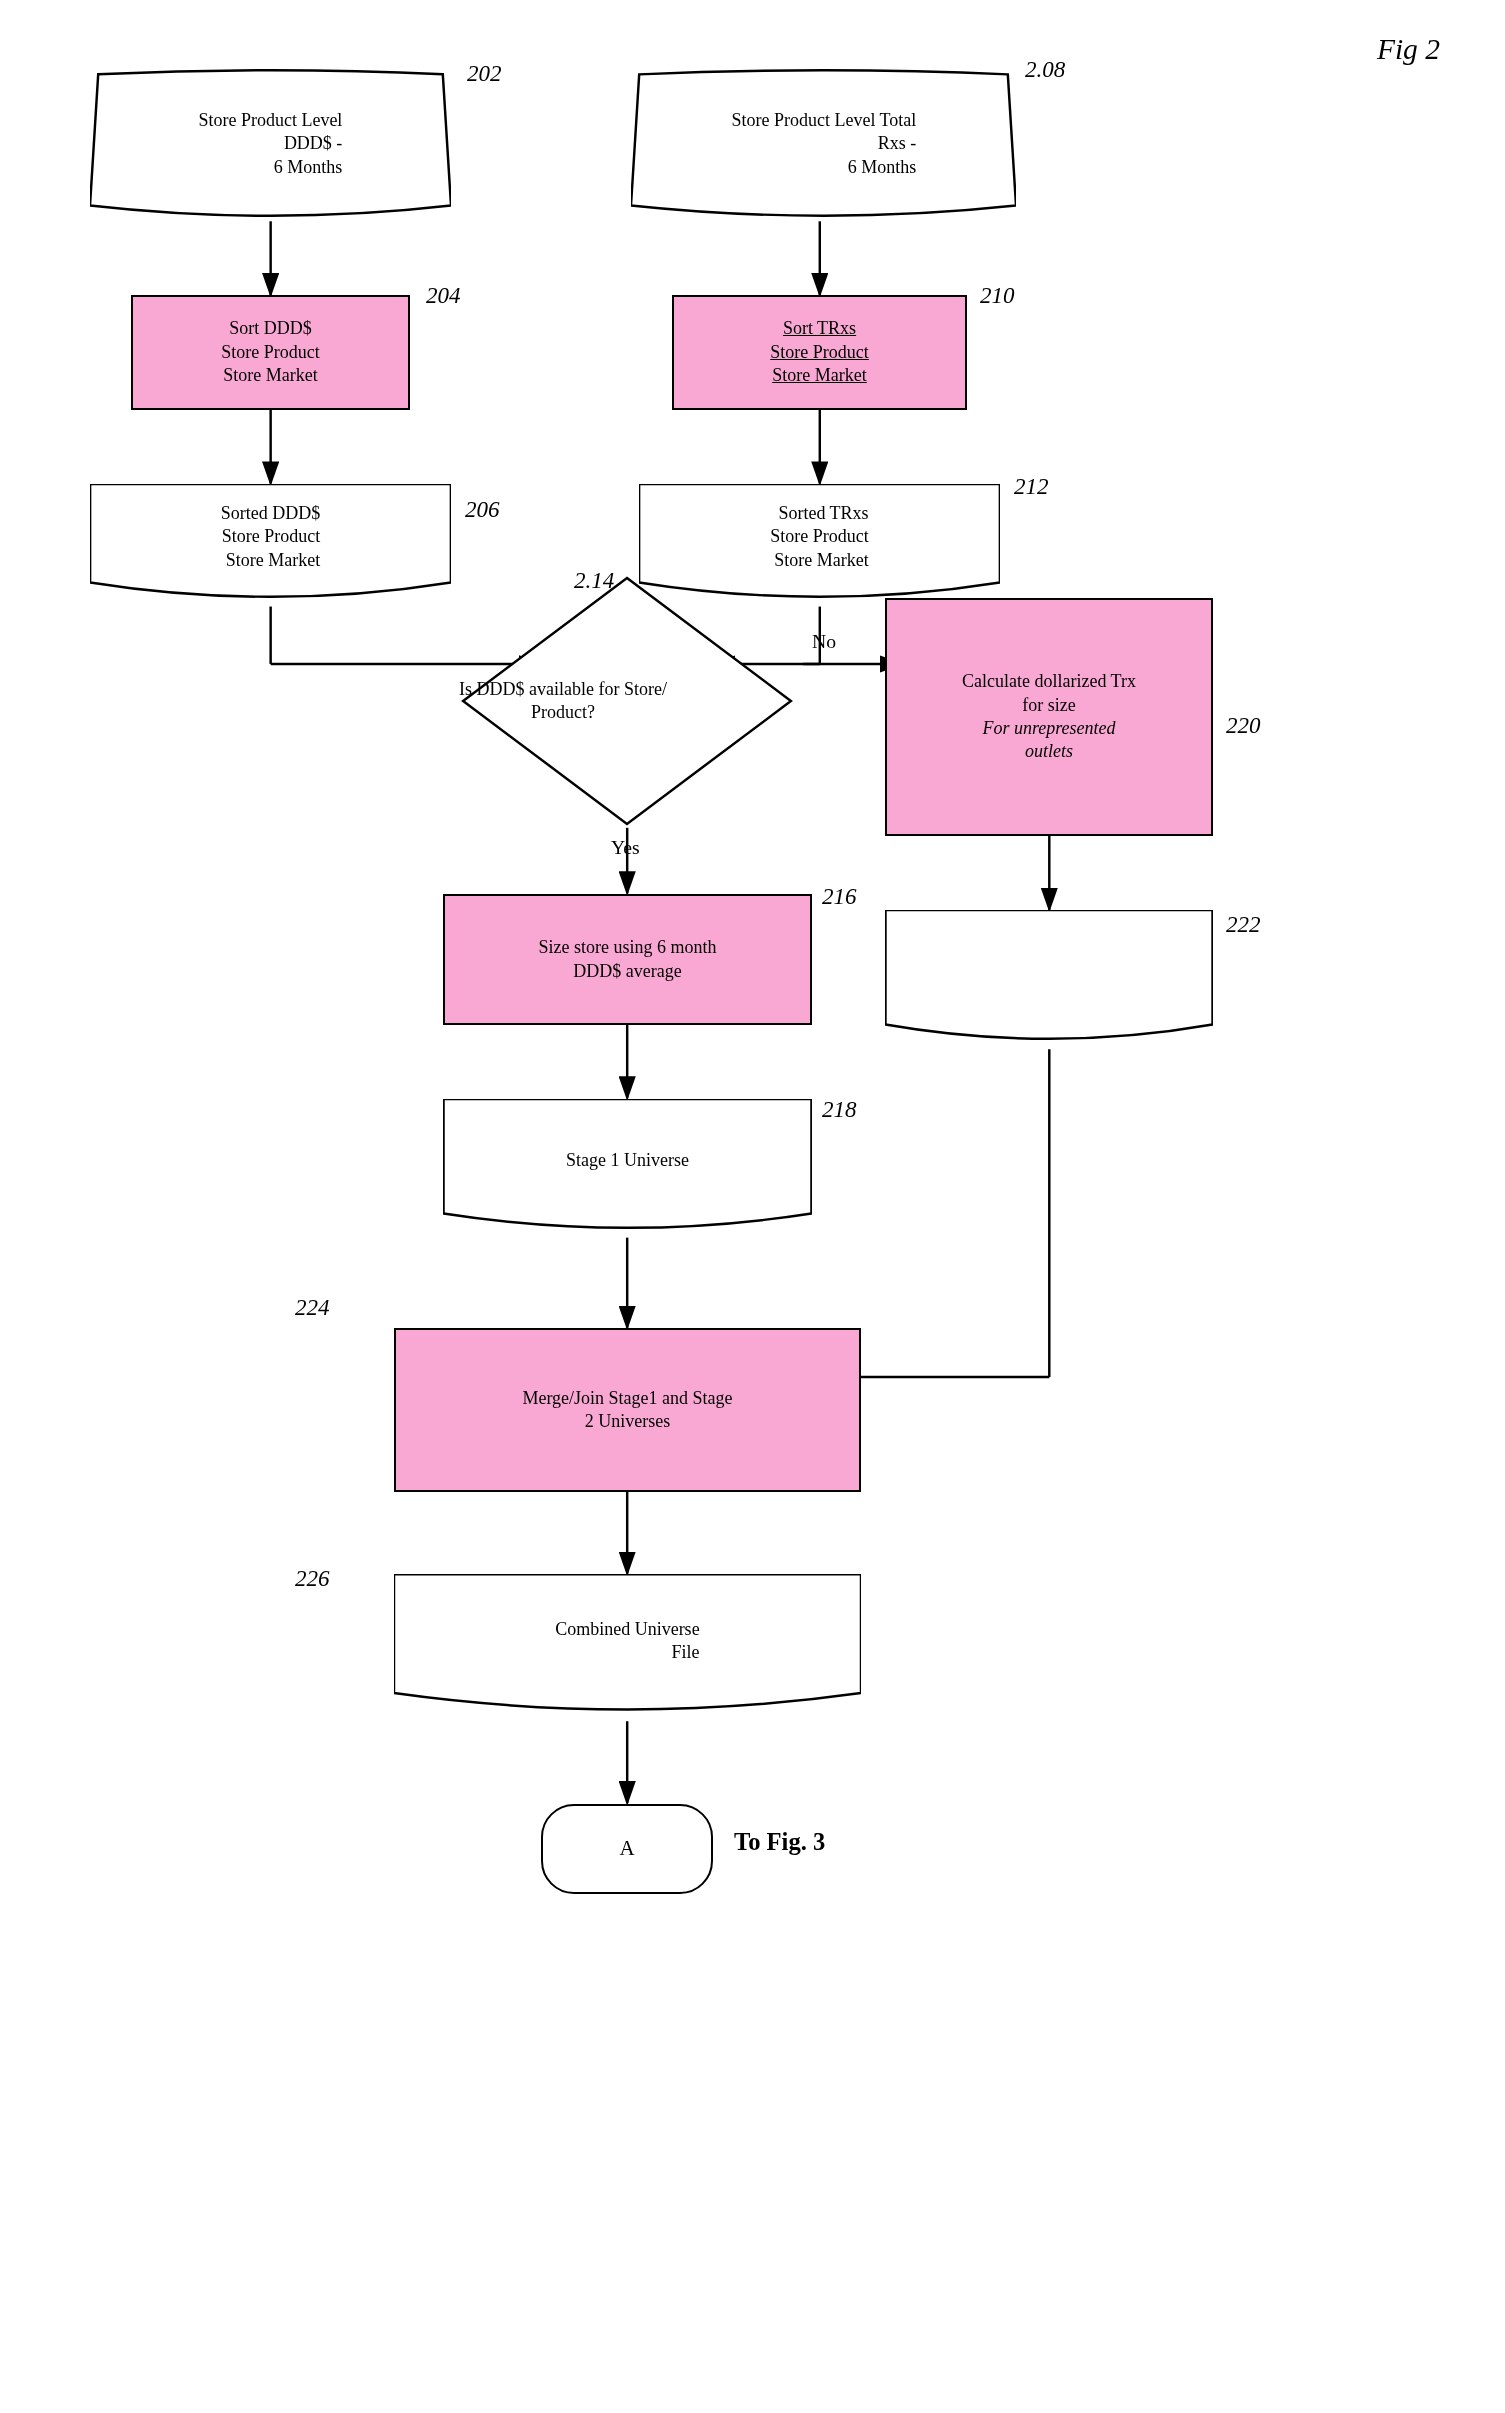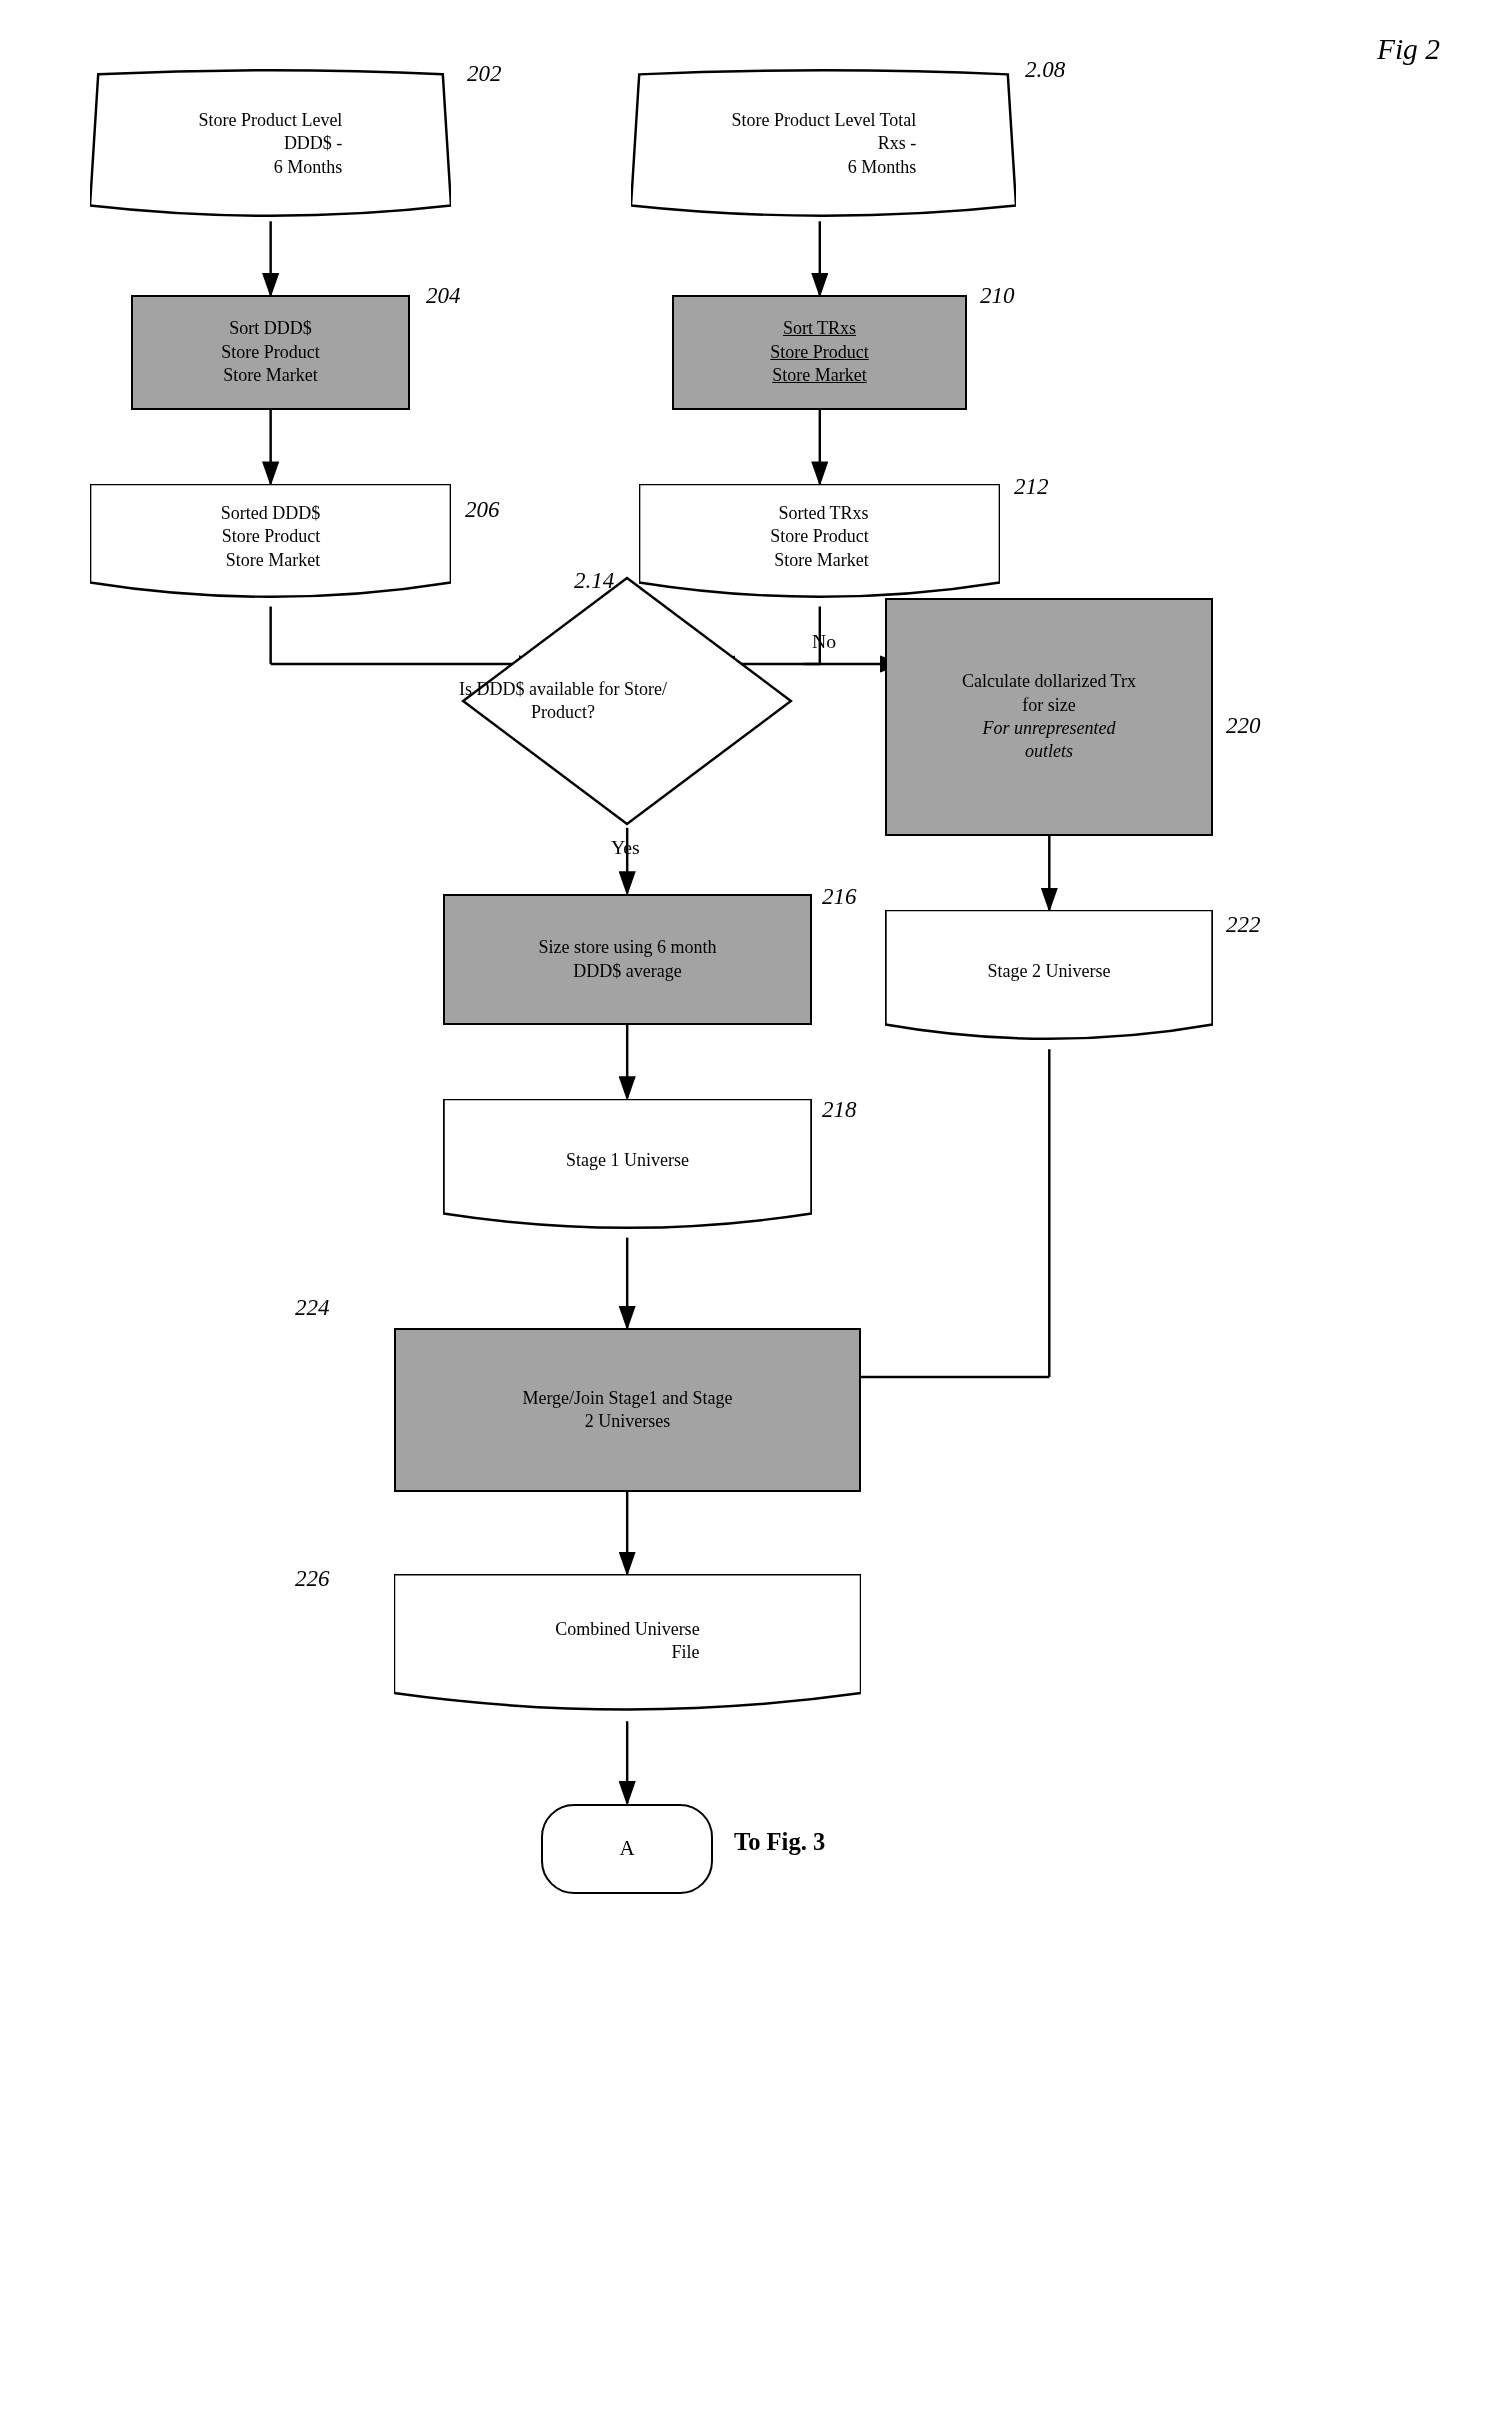--- a/index.html
+++ b/index.html
@@ -22,21 +22,21 @@
       top: 33px;
       right: 66px;
       font-size: 29.5px;
       font-style: italic;
       font-family: 'Times New Roman', serif;
     }
     
     .rect-shape {
       position: absolute;
       border: 2.5px solid #000;
-      background: #a3a3a3;
+      background: #f9a8d4;
       display: flex;
       align-items: center;
       justify-content: center;
       text-align: center;
       font-size: 18px;
       line-height: 1.3;
     }
     
     .diamond-container {
       position: absolute;
@@ -226,21 +226,20 @@
   <div class="rect-shape" style="left:885px; top:598px; width:328px; height:238px;">
     <span>Calculate dollarized Trx<br>for size<br><span style="font-style:italic;">For unrepresented<br>outlets</span></span>
   </div>
 
   <div class="annotation" style="left:1226px; top:713px;">220</div>
 
   <div class="doc-svg" style="left:885px; top:910px; width:328px; height:139px;">
     <svg width="328" height="139" viewBox="0 0 400 170">
       <path d="M0,0 L400,0 L400,140 Q200,175 0,140 Z" fill="white" stroke="black" stroke-width="3"></path>
     </svg>
-    <div class="doc-text" style="top:12.3px;left:16.4px;width:295px;height:98px;">Stage 2 Universe</div>
   </div>
 
   <div class="annotation" style="left:1226px; top:912px;">222</div>
 
   <div class="rect-shape" style="left:443px; top:894px; width:369px; height:131px;">
     <span>Size store using 6 month<br>DDD$ average</span>
   </div>
 
   <div class="annotation" style="left:822px; top:884px;">216</div>
 

